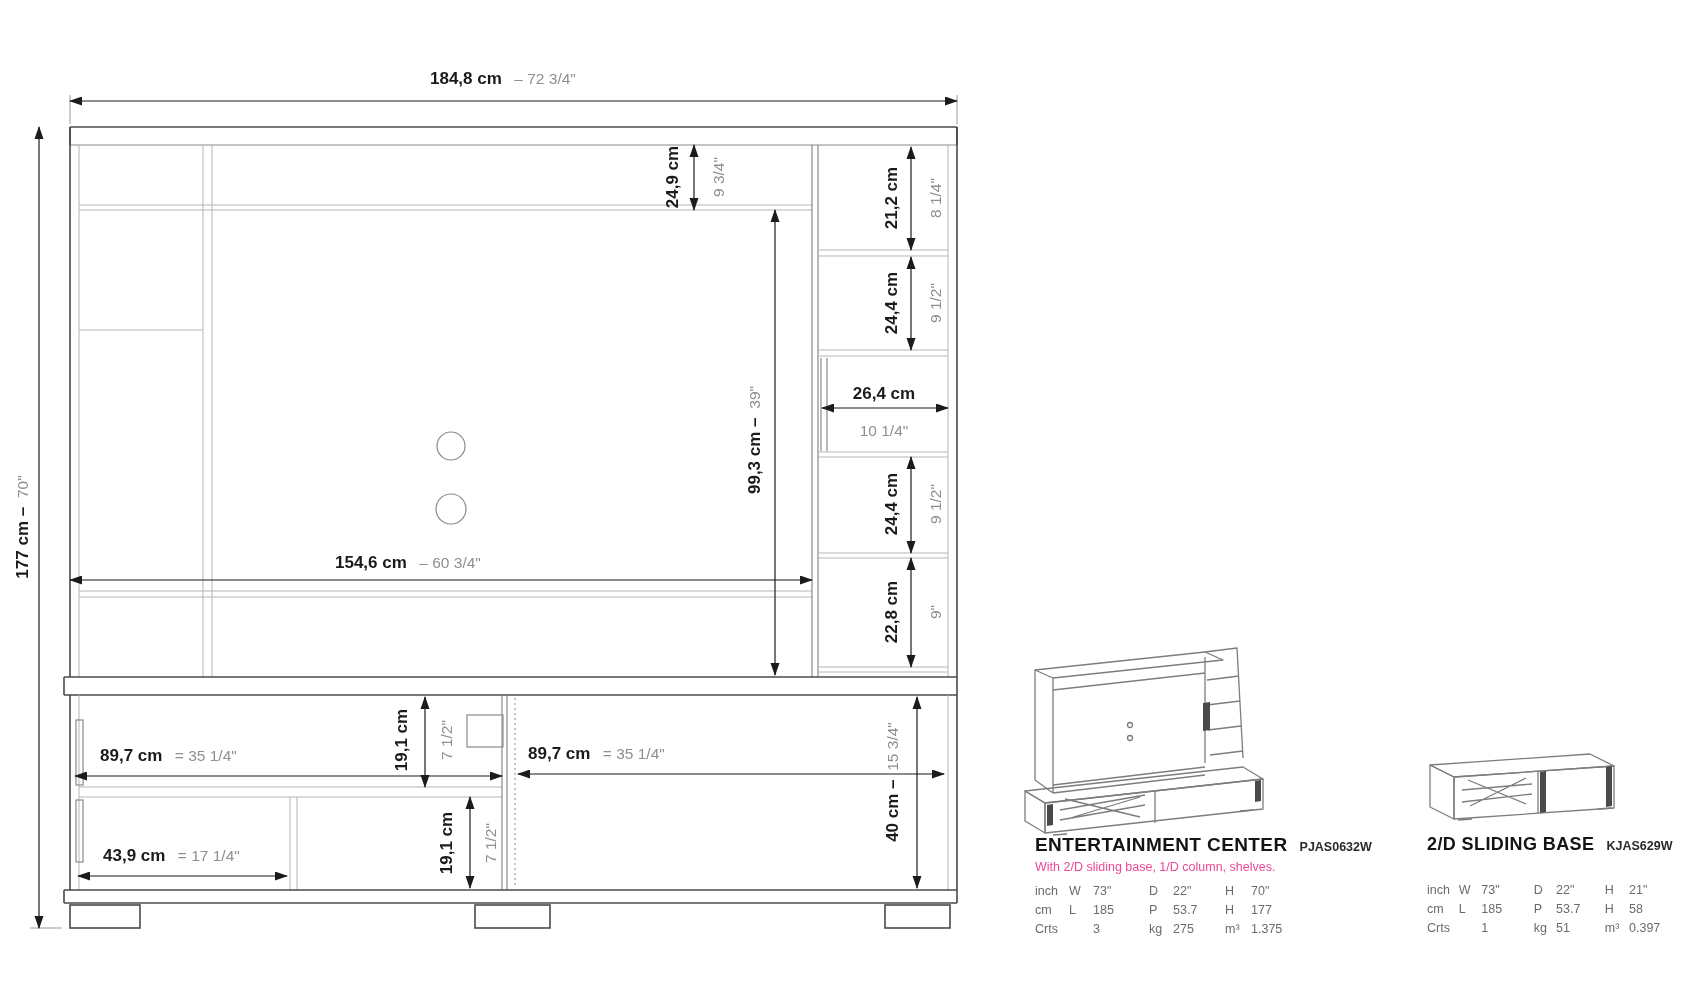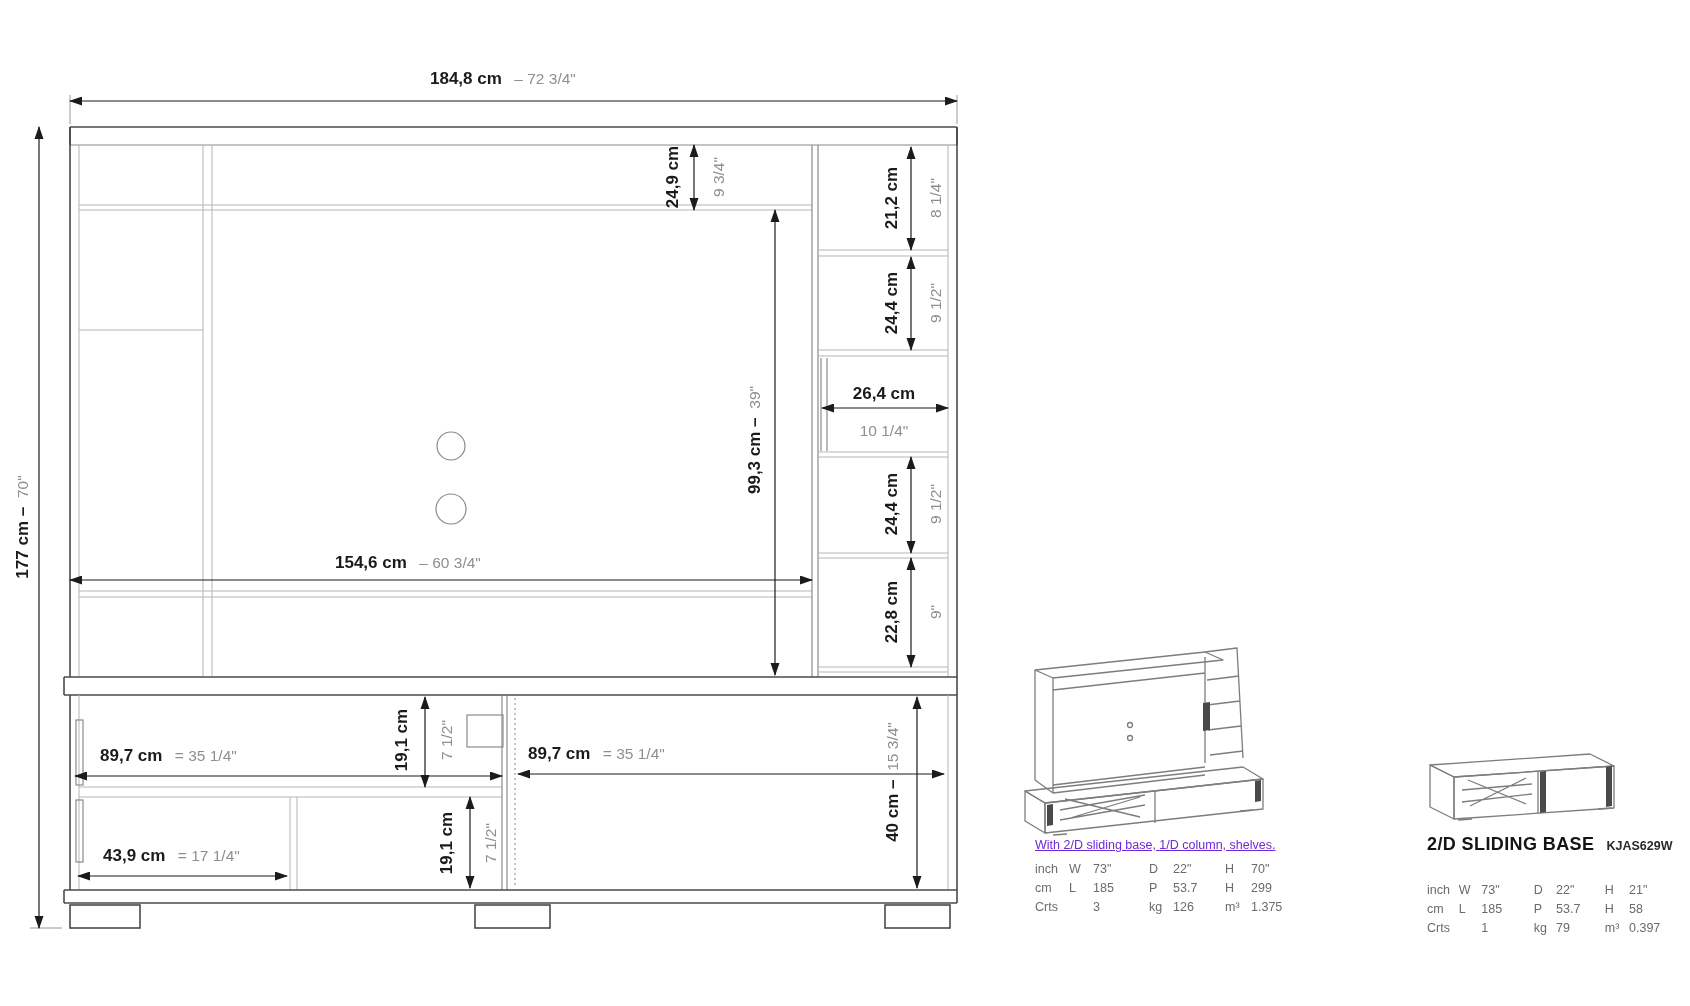--- a/index.html
+++ b/index.html
@@ -17,21 +17,21 @@
   text.di{font:15.5px "Liberation Sans",sans-serif;fill:#8f8f8f;}
   tspan.dc{font:bold 17px "Liberation Sans",sans-serif;fill:#1b1b1b;}
   tspan.di{font:15.5px "Liberation Sans",sans-serif;fill:#8f8f8f;}
   .sketch{stroke:#7d7d7d;stroke-width:1.3;fill:none;stroke-linejoin:round;}
   .sketch-dark{fill:#4a4a4a;stroke:none;}
   
   .product{position:absolute;color:#111;}
   .p-title-row{display:flex;align-items:baseline;}
   .p-title{font-weight:bold;font-size:19px;letter-spacing:.4px;color:#141414;white-space:nowrap;}
   .p-sku{font-weight:bold;font-size:12.5px;color:#2a2a2a;margin-left:12px;white-space:nowrap;}
-  .p-desc{font-size:12.5px;color:#6d28d9;margin-top:4px;height:15px;text-decoration:underline;}
+  .p-desc{font-size:12.5px;color:#ec4899;margin-top:4px;height:15px;}
   .spec-table{margin-top:7px;font-size:12.5px;color:#6b6b6b;}
   .spec-row{display:flex;height:19px;line-height:19px;}
   .c0{width:34px;}
   .l1{width:24px;}
   .v1{width:56px;}
   .l2{width:24px;}
   .v2{width:52px;}
   .l3{width:26px;}
   .v3{width:62px;}
 </style>
@@ -282,46 +282,50 @@
       <path d="M12,23 L36,35 L36,77 L12,65 Z"></path>
       <path d="M120,30 L120,71"></path>
       <path d="M44,48 L114,42 M44,60 L114,52 M50,38 L108,62 M108,36 L52,64"></path>
       <path d="M40,78 L54,77 M180,67 L194,66"></path>
     </g>
     <path class="sketch-dark" d="M122,30 L128,29 L128,70 L122,71 Z"></path>
     <path class="sketch-dark" d="M188,25 L194,24 L194,64 L188,65 Z"></path>
   </svg>
 
   <div class="product" style="left:1035px;top:834px;width:340px;">
+    <div class="p-title-row">
+      <span class="p-title">ENTERTAINMENT CENTER</span>
+      <span class="p-sku">PJAS0632W</span>
+    </div>
     <div class="p-desc">With 2/D sliding base, 1/D column, shelves.</div>
     <div class="spec-table">
       <div class="spec-row">
         <span class="c0">inch</span>
         <span class="l1">W</span>
         <span class="v1">73"</span>
         <span class="l2">D</span>
         <span class="v2">22"</span>
         <span class="l3">H</span>
         <span class="v3">70"</span>
       </div>
       <div class="spec-row">
         <span class="c0">cm</span>
         <span class="l1">L</span>
         <span class="v1">185</span>
         <span class="l2">P</span>
         <span class="v2">53.7</span>
         <span class="l3">H</span>
-        <span class="v3">299</span>
+        <span class="v3">177</span>
       </div>
       <div class="spec-row">
         <span class="c0">Crts</span>
         <span class="l1"></span>
         <span class="v1">3</span>
         <span class="l2">kg</span>
-        <span class="v2">126</span>
+        <span class="v2">275</span>
         <span class="l3">m³</span>
         <span class="v3">1.375</span>
       </div>
     </div>
   </div>
 
   <div class="product" style="left:1427px;top:834px;width:260px;">
     <div class="p-title-row">
       <span class="p-title" style="font-size:18px;">2/D SLIDING BASE</span>
       <span class="p-sku">KJAS629W</span>
@@ -343,20 +347,20 @@
         <span class="l2">P</span>
         <span class="v2">53.7</span>
         <span class="l3">H</span>
         <span class="v3">58</span>
       </div>
       <div class="spec-row">
         <span class="c0">Crts</span>
         <span class="l1"></span>
         <span class="v1">1</span>
         <span class="l2">kg</span>
-        <span class="v2">79</span>
+        <span class="v2">51</span>
         <span class="l3">m³</span>
         <span class="v3">0.397</span>
       </div>
     </div>
   </div>
 
 </div>
 
 </body></html>

